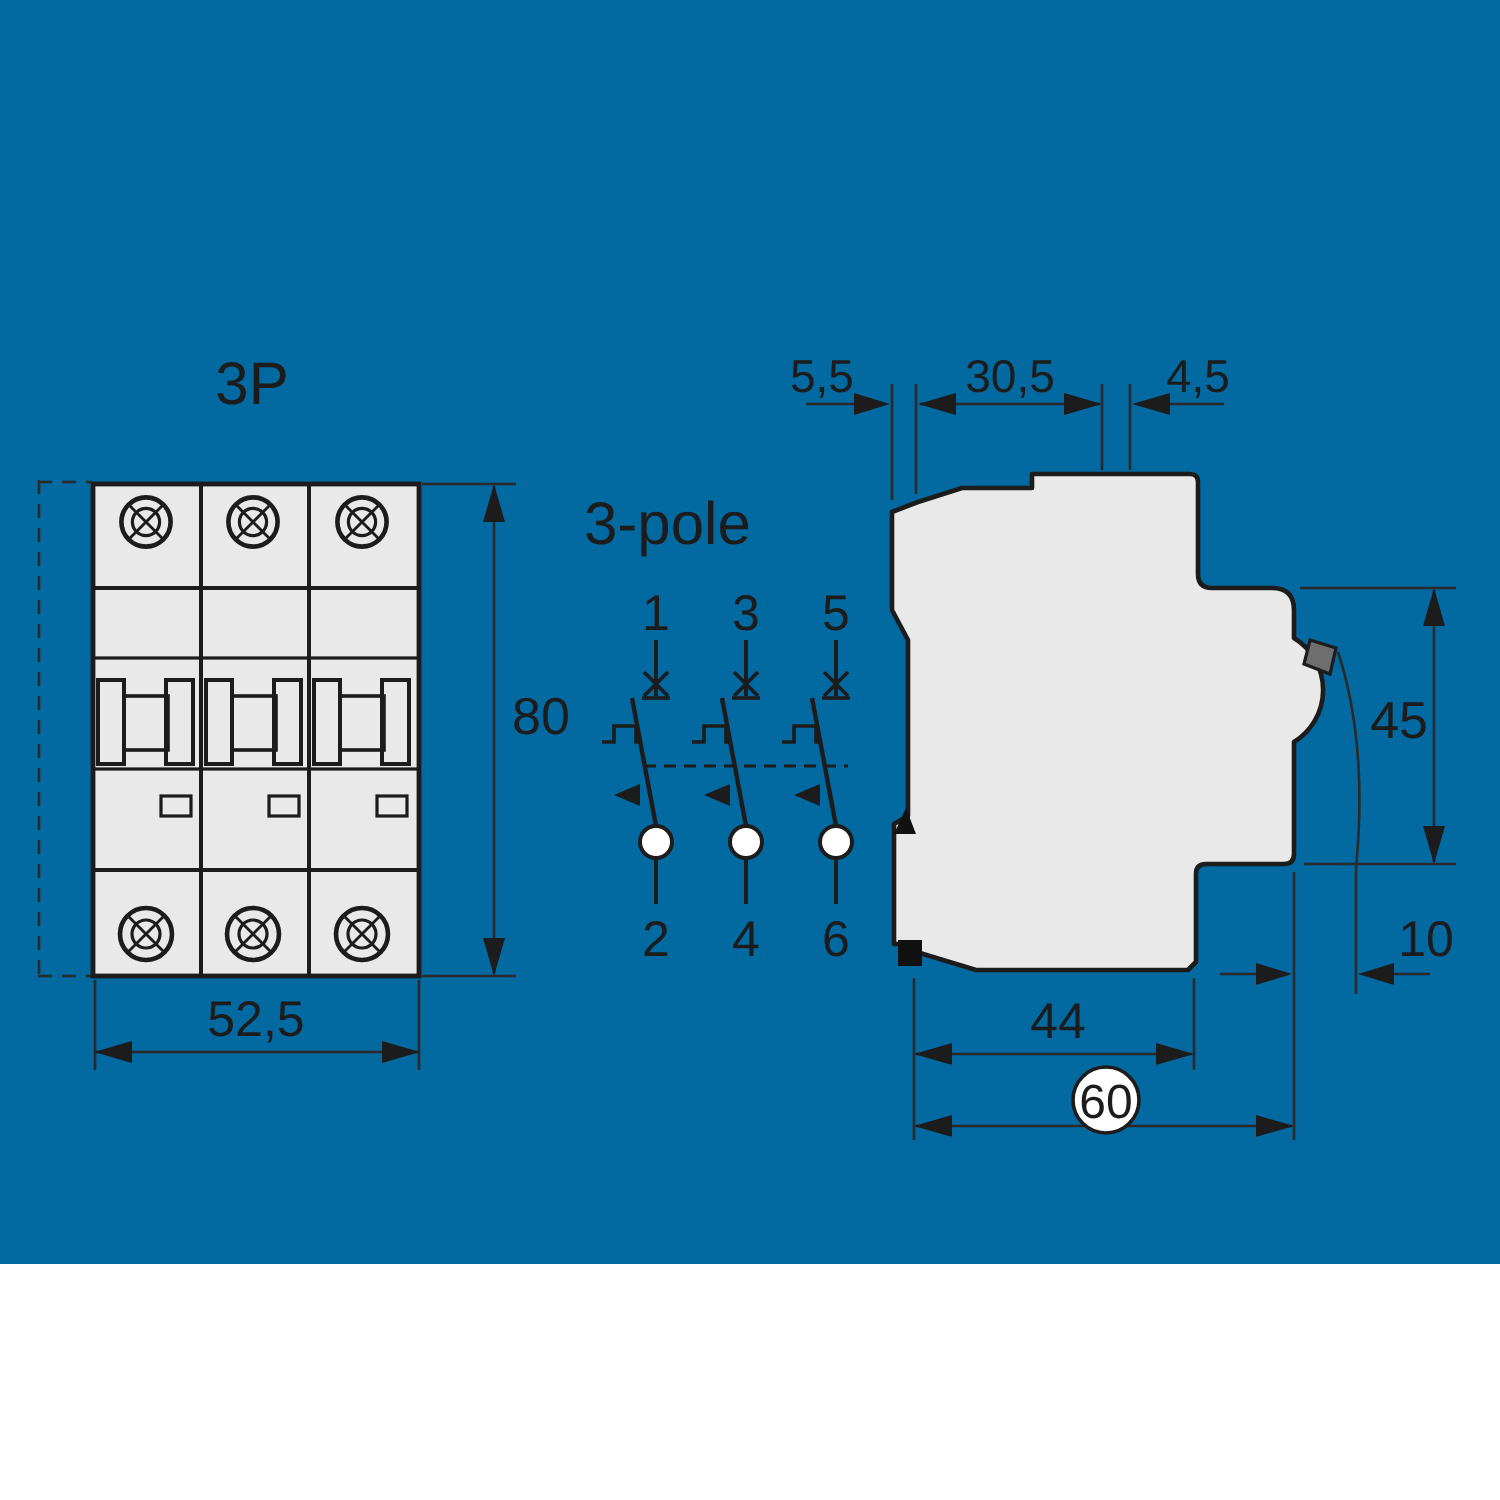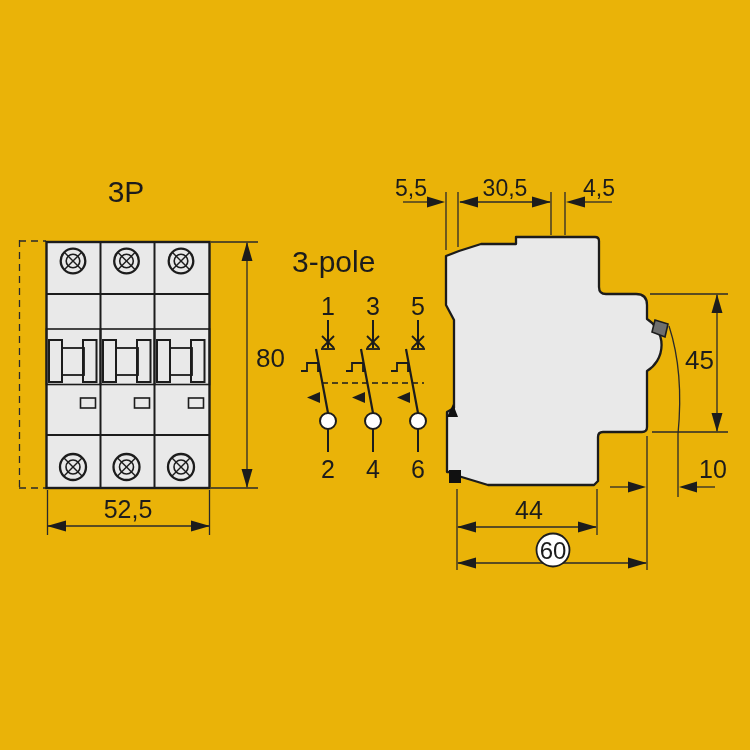--- a/index.html
+++ b/index.html
@@ -1,16 +1,16 @@
 <!DOCTYPE html>
 <html><head>
 <meta charset="utf-8">
 <style>
   html,body{margin:0;padding:0;background:#ffffff;}
-  .stage{position:relative;width:750px;height:750px;background:#eab308;overflow:hidden;}
+  .stage{position:relative;width:750px;height:632px;background:#0369a1;overflow:hidden;}
   svg{font-family:"Liberation Sans","DejaVu Sans",sans-serif;}
   .ln{stroke:#1c1c1c;fill:none;}
   .w24{stroke-width:2.4;} .w20{stroke-width:2;} .w18{stroke-width:1.8;} .w16{stroke-width:1.6;}
   .dim{stroke:#2a2a2a;stroke-width:1.3;fill:none;}
   .dash{stroke-dasharray:7 5;}
   .dash2{stroke-dasharray:6 4;}
   .arr{fill:#1c1c1c;stroke:none;}
   text{fill:#1c1c1c;}
   .t30{font-size:30px;} .t26{font-size:26px;} .t25{font-size:25px;} .t24{font-size:24px;} .t23{font-size:23px;}
   .mid{text-anchor:middle;} .end{text-anchor:end;}

